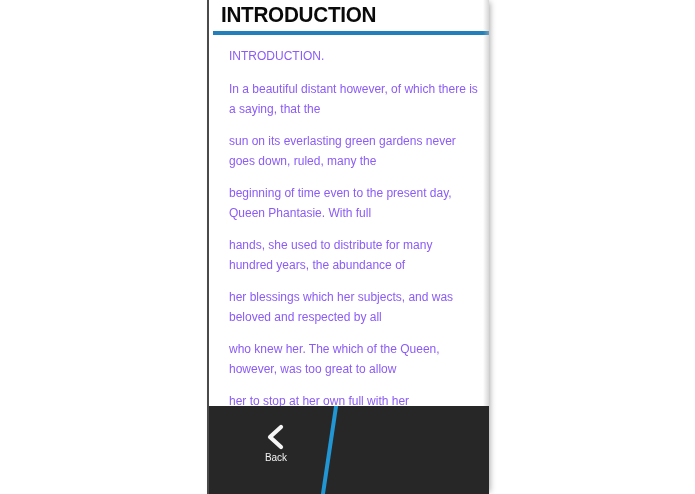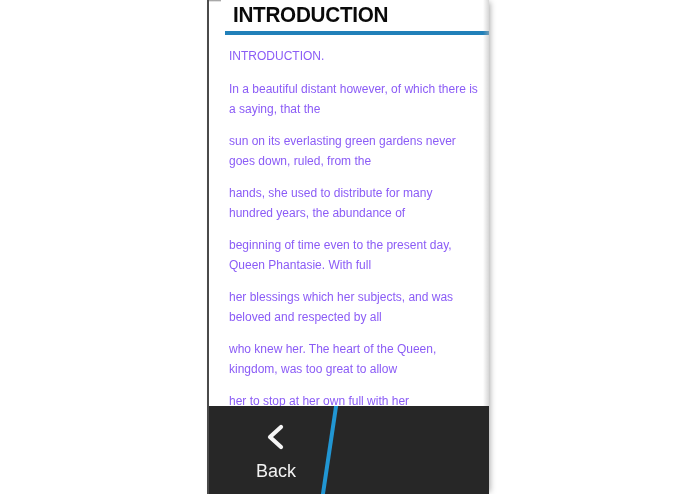--- a/index.html
+++ b/index.html
@@ -43,21 +43,21 @@
     top: 0;
     width: 100%;
     height: 2px;
     background: linear-gradient(to bottom, rgba(120,120,120,0.85), rgba(255,255,255,0));
     pointer-events: none;
   }
 
   
   .header {
     position: absolute;
-    left: 12px;
+    left: 0;
     top: 0;
     width: 310px;
     height: 38px;
     background: #ffffff;
     box-sizing: border-box;
   }
   .header-title {
     position: absolute;
     left: 12px;
     top: 2px;
@@ -132,47 +132,46 @@
     text-align: center;
   }
   .chevron-icon {
     display: block;
     margin: 6px auto 0 auto;
     width: 26px;
     height: 30px;
   }
   .back-label {
     display: block;
-    margin-top: 9px;
-    font-size: 18px;
+    font-size: 10px;
     color: #f2f2f2;
     font-family: "Liberation Sans", sans-serif;
   }
 </style>
 </head>
 <body>
 
 <div class="app-panel">
 
   <div class="panel-edge-top"></div>
 
   <div class="header">
     <div class="header-title">INTRODUCTION</div>
     <div class="header-rule"></div>
   </div>
 
   <div class="content">
     <div class="content-inner">
       <p class="para first">INTRODUCTION.</p>
       <p class="para">In a beautiful distant however, of which there is a saying, that the</p>
-      <p class="para">sun on its everlasting green gardens never goes down, ruled, from the</p>
+      <p class="para">sun on its everlasting green gardens never goes down, ruled, many the</p>
+      <p class="para">beginning of time even to the present day, Queen Phantasie. With full</p>
       <p class="para">hands, she used to distribute for many hundred years, the abundance of</p>
-      <p class="para">beginning of time even to the present day, Queen Phantasie. With full</p>
       <p class="para">her blessings which her subjects, and was beloved and respected by all</p>
-      <p class="para">who knew her. The heart of the Queen, kingdom, was too great to allow</p>
+      <p class="para">who knew her. The which of the Queen, however, was too great to allow</p>
       <p class="para">her to stop at her own full with her</p>
     </div>
   </div>
 
   <div class="panel-edge-right"></div>
 
   <div class="navbar">
     <div class="nav-accent"></div>
     <div class="back-button">
       <svg class="chevron-icon" viewBox="0 0 26 30">

